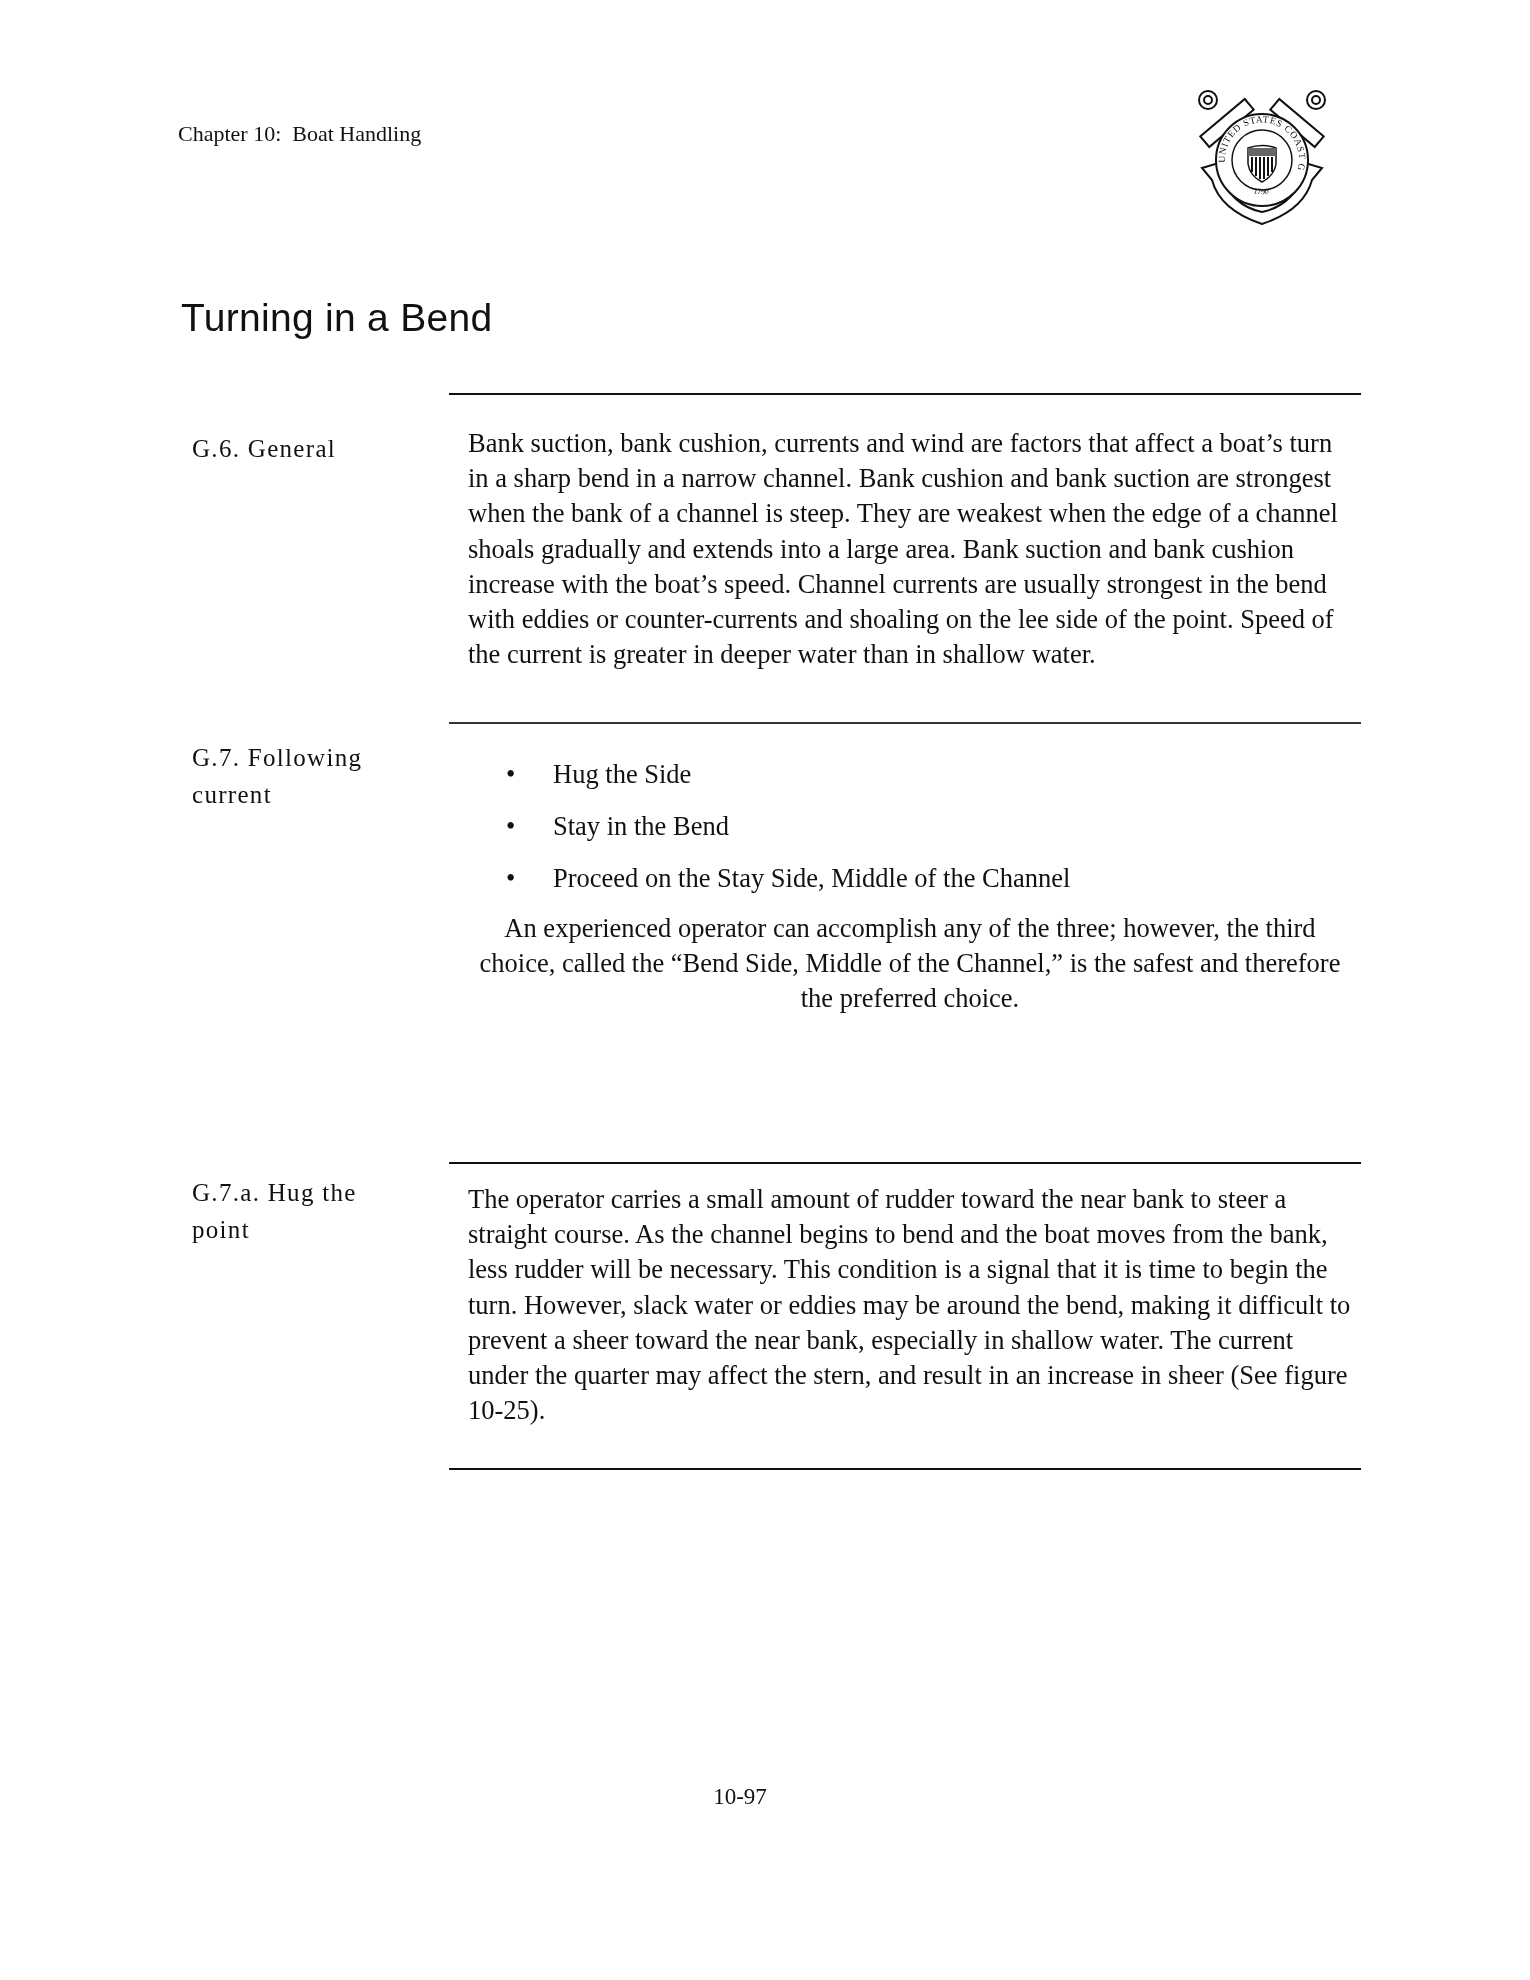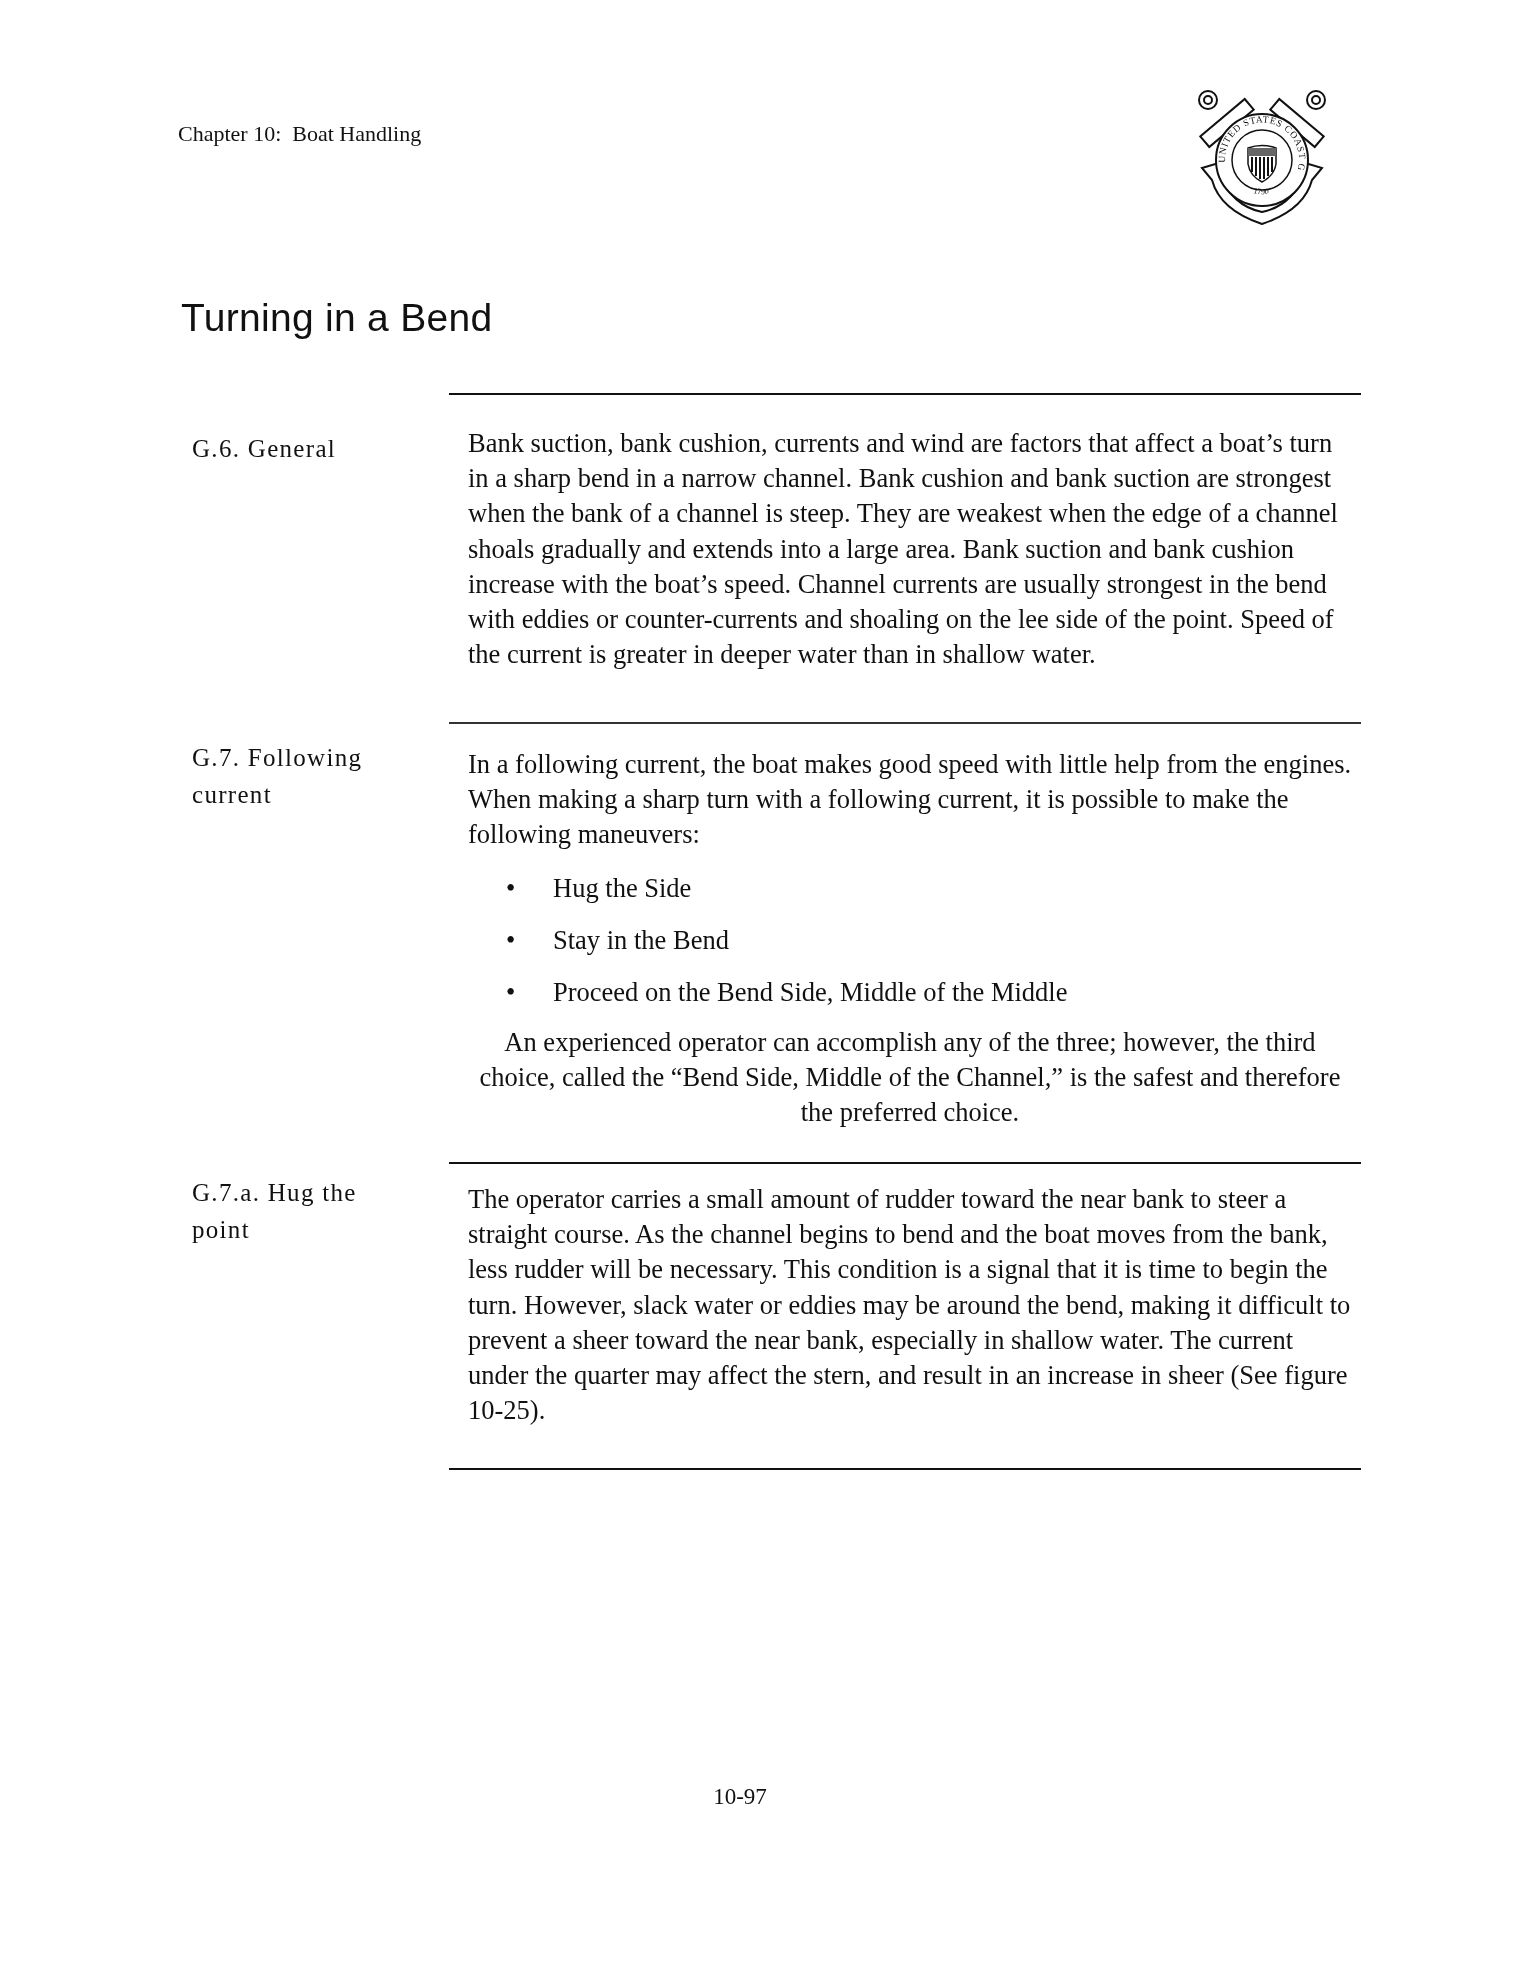--- a/index.html
+++ b/index.html
@@ -79,33 +79,32 @@
 
 <div class="section-label serif" style="top:418px;margin-top:12px;">G.6.  General</div>
 <div class="section-body serif" style="top:418px;">
   <p>Bank suction, bank cushion, currents and wind are factors that affect a boat’s turn in a sharp bend in a narrow channel.  Bank cushion and bank suction are strongest when the bank of a channel is steep.  They are weakest when the edge of a channel shoals gradually and extends into a large area.  Bank suction and bank cushion increase with the boat’s speed.  Channel currents are usually strongest in the bend with eddies or counter-currents and shoaling on the lee side of the point.  Speed of the current is greater in deeper water than in shallow water.</p>
 </div>
 
 <div class="rule thin" style="top:722px;"></div>
 
 <div class="section-label serif" style="top:739px; width:200px;">G.7.  Following current</div>
 <div class="section-body serif" style="top:739px;">
-  <p>In a following current, the boat makes good speed with little help from the engines.  When making a sharp turn with a following current, it is possible to make the following  maneuvers:</p>
   <ul class="bullets" style="margin-top:18px;">
     <li>
       <span class="dot">•</span>
       <span>Hug the Side</span>
     </li>
     <li>
       <span class="dot">•</span>
       <span>Stay in the Bend</span>
     </li>
     <li>
       <span class="dot">•</span>
-      <span>Proceed on the Bend Side, Middle of the Middle</span>
+      <span>Proceed on the Stay Side, Middle of the Channel</span>
     </li>
   </ul>
   <p style="margin-top:-2px;text-align:center;">An experienced operator can accomplish any of the three; however, the third choice, called the “Bend Side, Middle of the Channel,” is the safest and therefore the preferred choice.</p>
 </div>
 
 <div class="rule thick" style="top:1162px;"></div>
 
 <div class="section-label serif" style="top:1174px; width:200px;">G.7.a.  Hug the point</div>
 <div class="section-body serif" style="top:1174px;">
   <p>The operator carries a small amount of rudder toward the near bank to steer a straight course.  As the channel begins to bend and the boat moves from the bank, less rudder will be necessary.  This condition is a signal that it is time to begin the turn.  However, slack water or eddies may be around the bend, making it difficult to prevent a sheer toward the near bank, especially in shallow water.  The current under the quarter may affect the stern, and result in an increase in sheer (See figure 10-25).</p>

